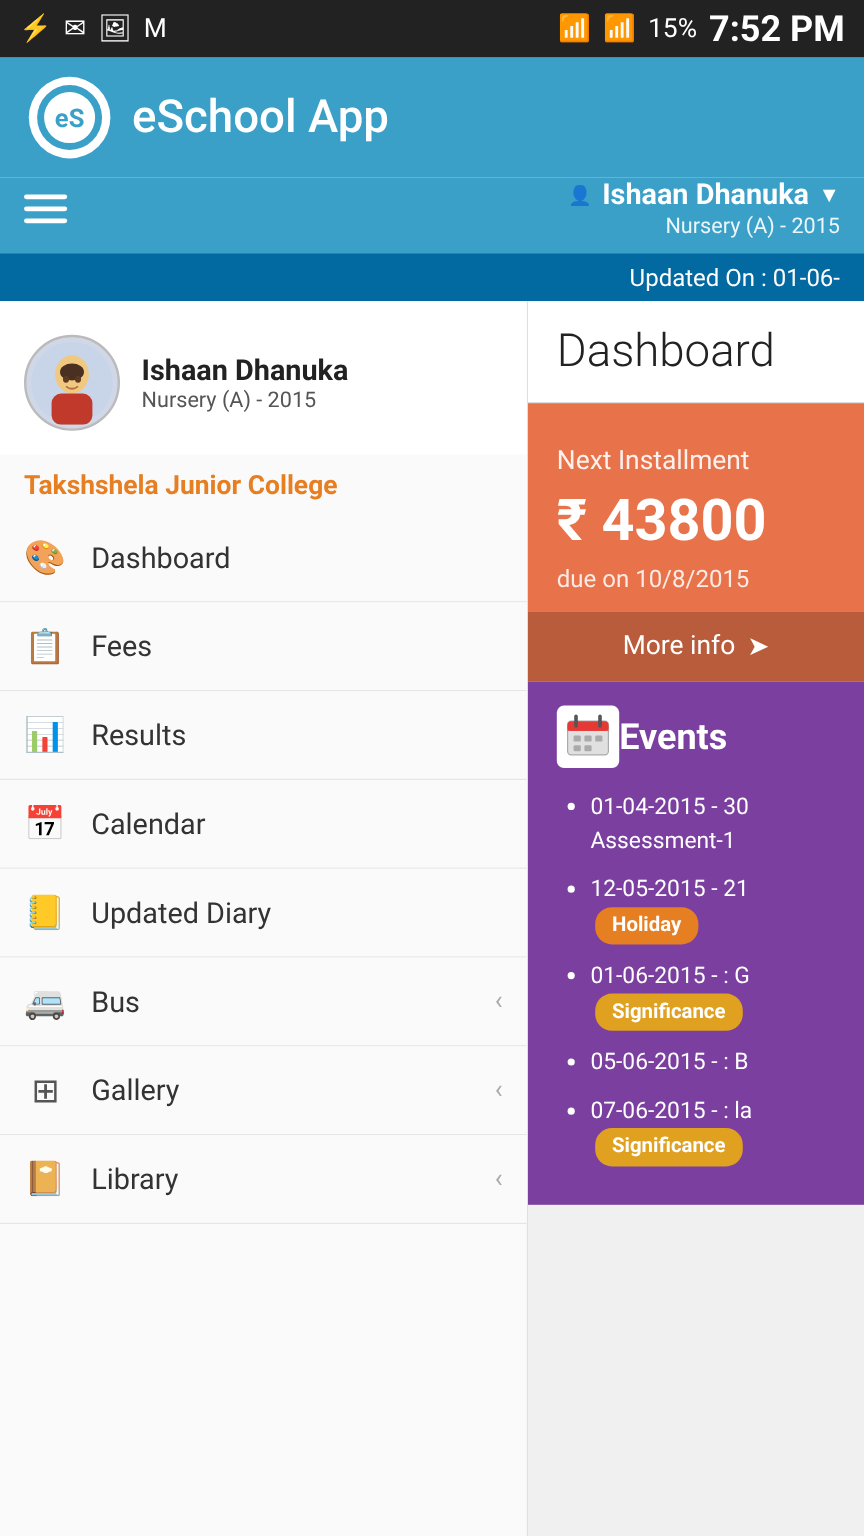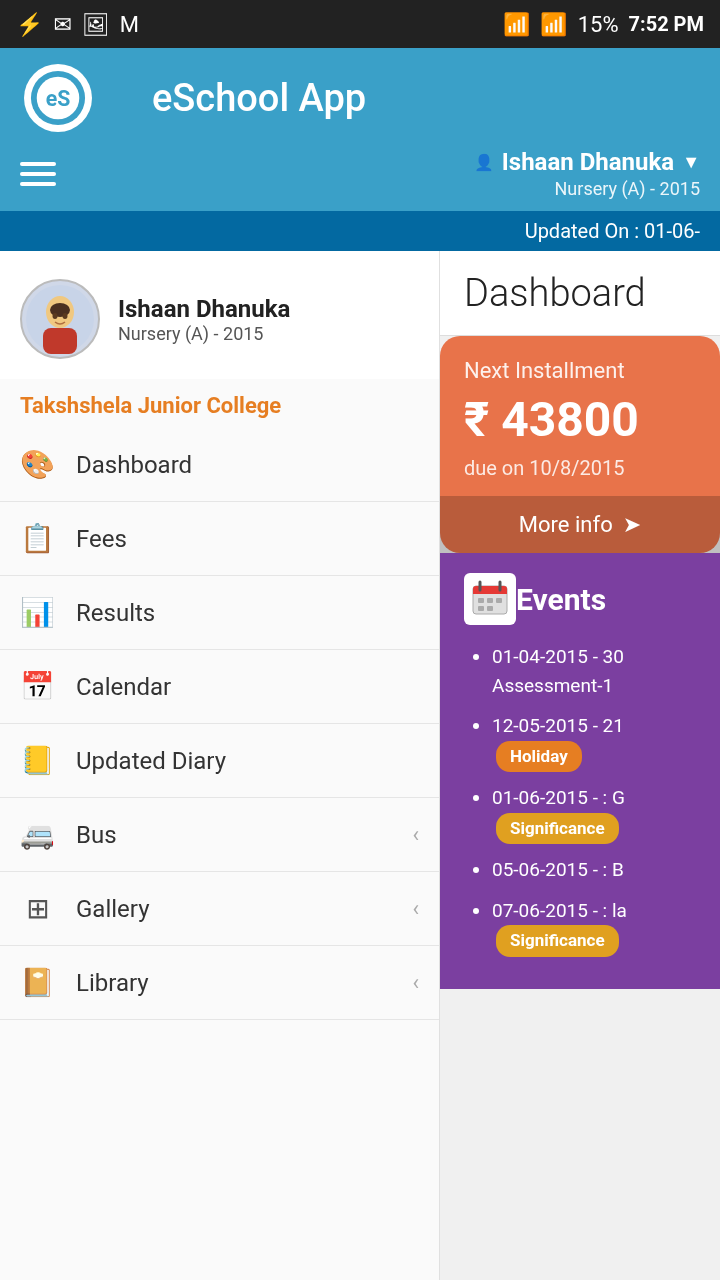--- a/index.html
+++ b/index.html
@@ -11,30 +11,29 @@
       background: #222;
       color: #fff;
       font-size: 22px;
       padding: 6px 16px;
       display: flex;
       align-items: center;
       justify-content: space-between;
       height: 48px;
     }
     .status-icons { display: flex; align-items: center; gap: 10px; }
-    .status-time { font-size: 20px; font-weight: bold; }
+    .status-time { font-size: 30px; font-weight: bold; }
 
     
     .app-header {
       background: #3aa0c8;
       display: flex;
       align-items: center;
       padding: 14px 24px;
       height: 100px;
-      gap: 42px;
     }
     .app-logo {
       width: 68px; height: 68px;
       border-radius: 50%;
       background: #fff;
       display: flex; align-items: center; justify-content: center;
       margin-right: 18px;
       overflow: hidden;
       flex-shrink: 0;
     }
@@ -150,22 +149,21 @@
       font-size: 38px;
       color: #222;
       font-weight: 300;
       border-bottom: 1px solid #ddd;
     }
 
     
     .fee-card {
       background: #e8734a;
       margin: 0;
-      padding: 22px 24px 0 24px;
-      border-radius: 20px;
+      padding: 36px 24px 0 24px;
     }
     .fee-card .next-installment {
       color: rgba(255,255,255,0.9);
       font-size: 22px;
       margin-bottom: 8px;
     }
     .fee-card .amount {
       color: #fff;
       font-size: 48px;
       font-weight: bold;

